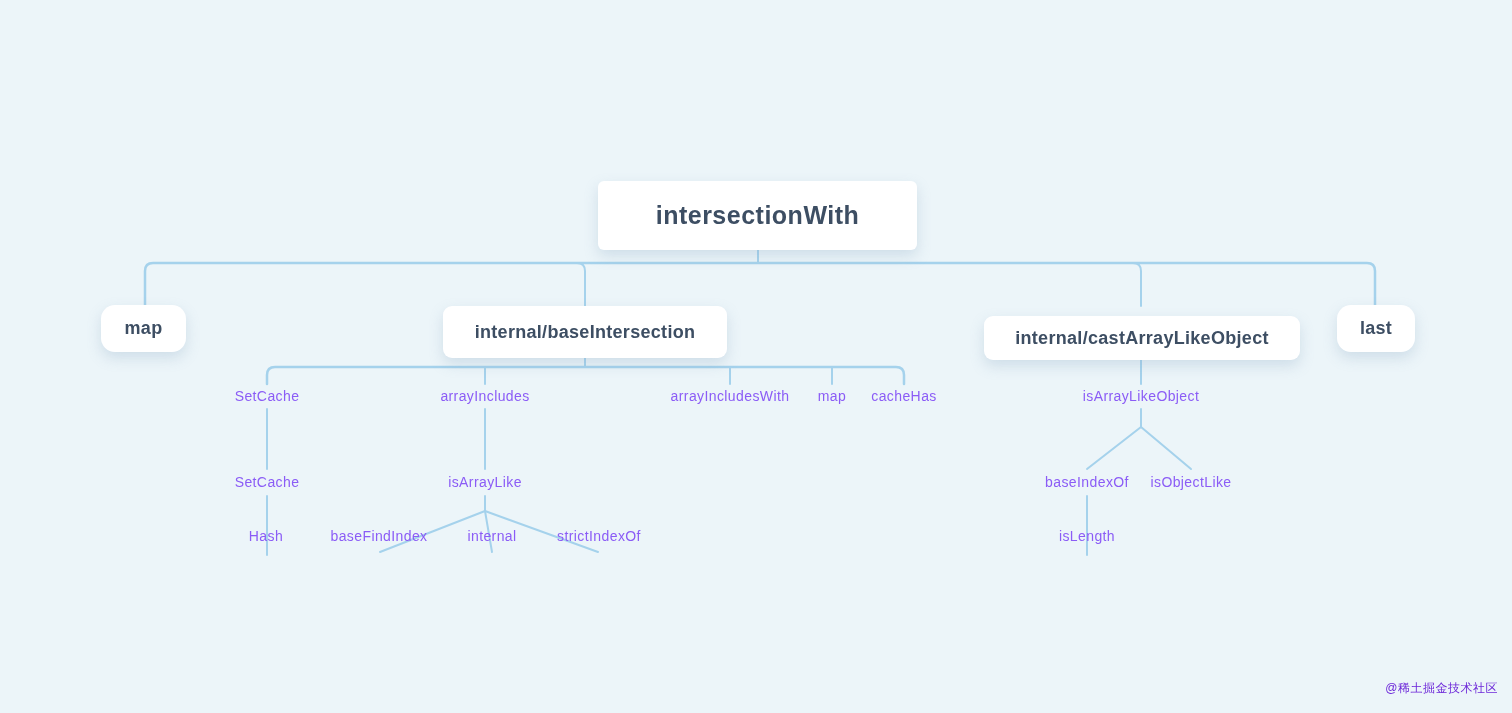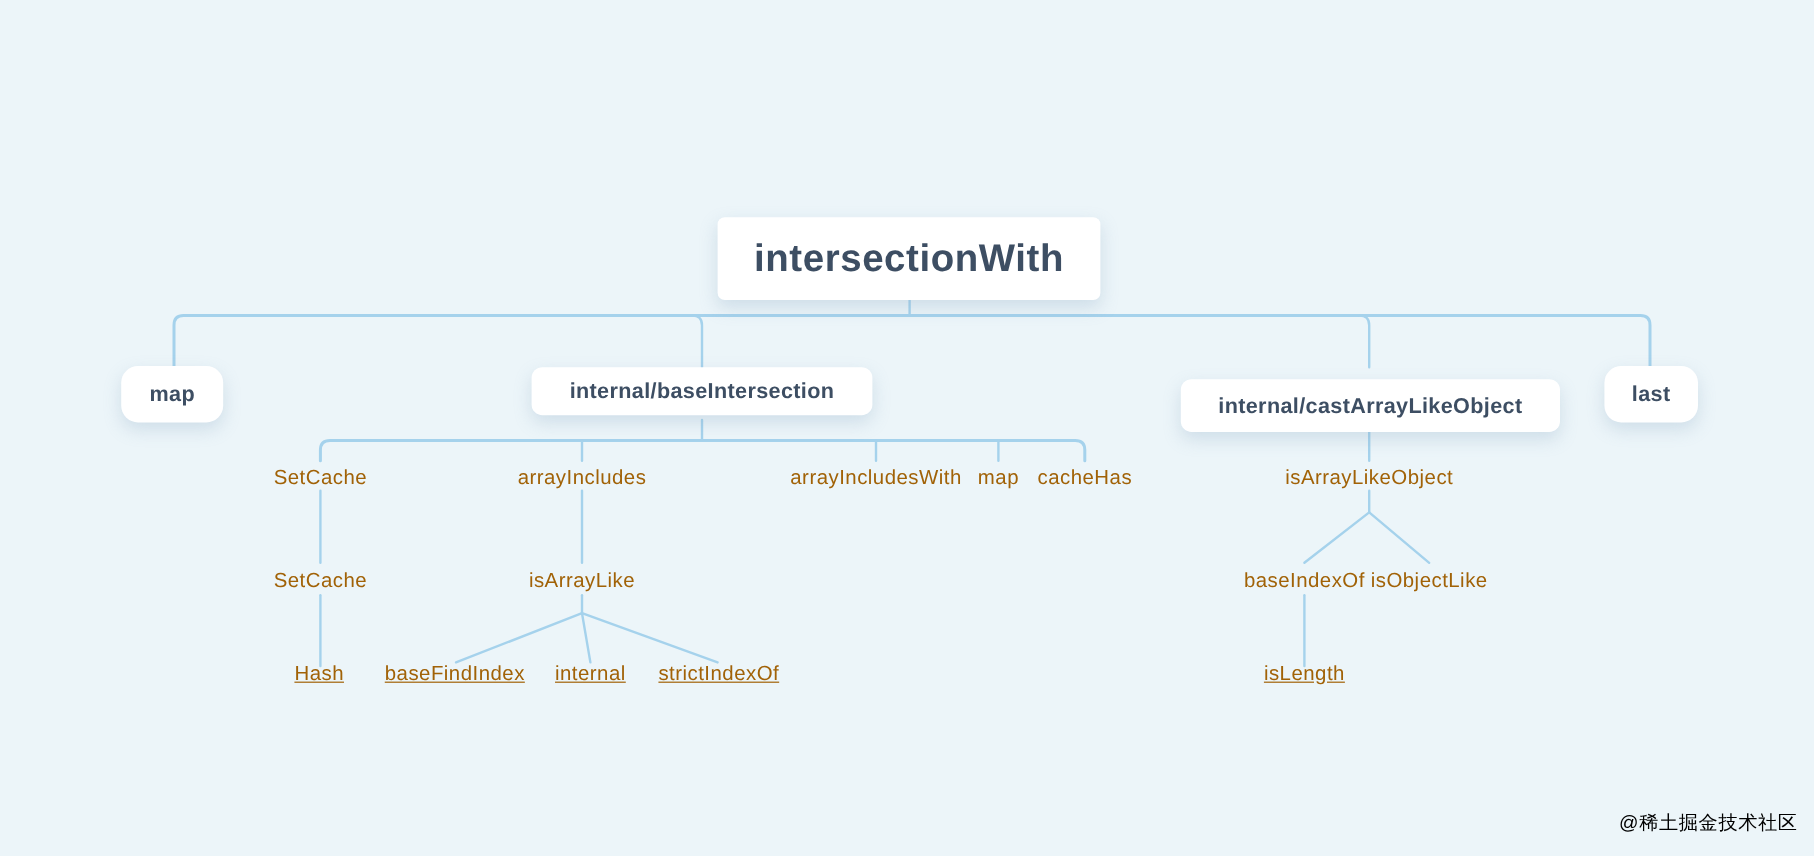--- a/index.html
+++ b/index.html
@@ -10,35 +10,35 @@
   svg.connectors{position:absolute;left:0;top:0;width:1512px;height:713px;pointer-events:none;}
   svg.connectors path{fill:none;stroke:#a5d2ec;stroke-width:2;stroke-linecap:round;}
   svg.connectors path.bus{stroke-width:2.5;}
   .node-box{
     position:absolute;background:#ffffff;border-radius:9px;
     display:flex;align-items:center;justify-content:center;
     color:#3d4e63;font-weight:bold;white-space:nowrap;
     box-shadow:0 6px 14px rgba(140,170,195,.30);
     cursor:pointer;
   }
-  .root-node{left:598px;top:181px;width:319px;height:69px;font-size:32px;border-radius:6px;letter-spacing:.5px;}
+  .root-node{left:598px;top:181px;width:319px;height:69px;font-size:25px;border-radius:6px;letter-spacing:.5px;}
   .lvl2{font-size:18px;letter-spacing:.3px;}
   .n-map{left:101px;top:305px;width:85px;height:47px;border-radius:14px;}
-  .n-basei{left:443px;top:306px;width:284px;height:40px;}
+  .n-basei{left:443px;top:306px;width:284px;height:52px;}
   .n-cast{left:984px;top:316px;width:316px;height:44px;}
   .n-last{left:1337px;top:305px;width:78px;height:47px;border-radius:14px;}
   .leaf{
     position:absolute;transform:translateX(-50%);
-    color:#a16207;font-size:17px;letter-spacing:.4px;white-space:nowrap;
+    color:#8b5cf6;font-size:14px;letter-spacing:.4px;white-space:nowrap;
     cursor:pointer;
   }
-  .row1{top:388px;} .row2{top:474px;} .row3{top:552px;text-decoration:underline;}
+  .row1{top:388px;} .row2{top:474px;} .row3{top:528px;}
   .watermark{
     position:absolute;right:14px;bottom:16px;
-    color:#000000;font-size:16px;letter-spacing:.5px;
+    color:#6d28d9;font-size:12px;letter-spacing:.5px;
   }
 </style>
 </head>
 <body>
 
 <div class="canvas">
 
   <svg class="connectors" viewBox="0 0 1512 713" xmlns="http://www.w3.org/2000/svg">
 
     <path d="M758 250 L758 263"></path>

